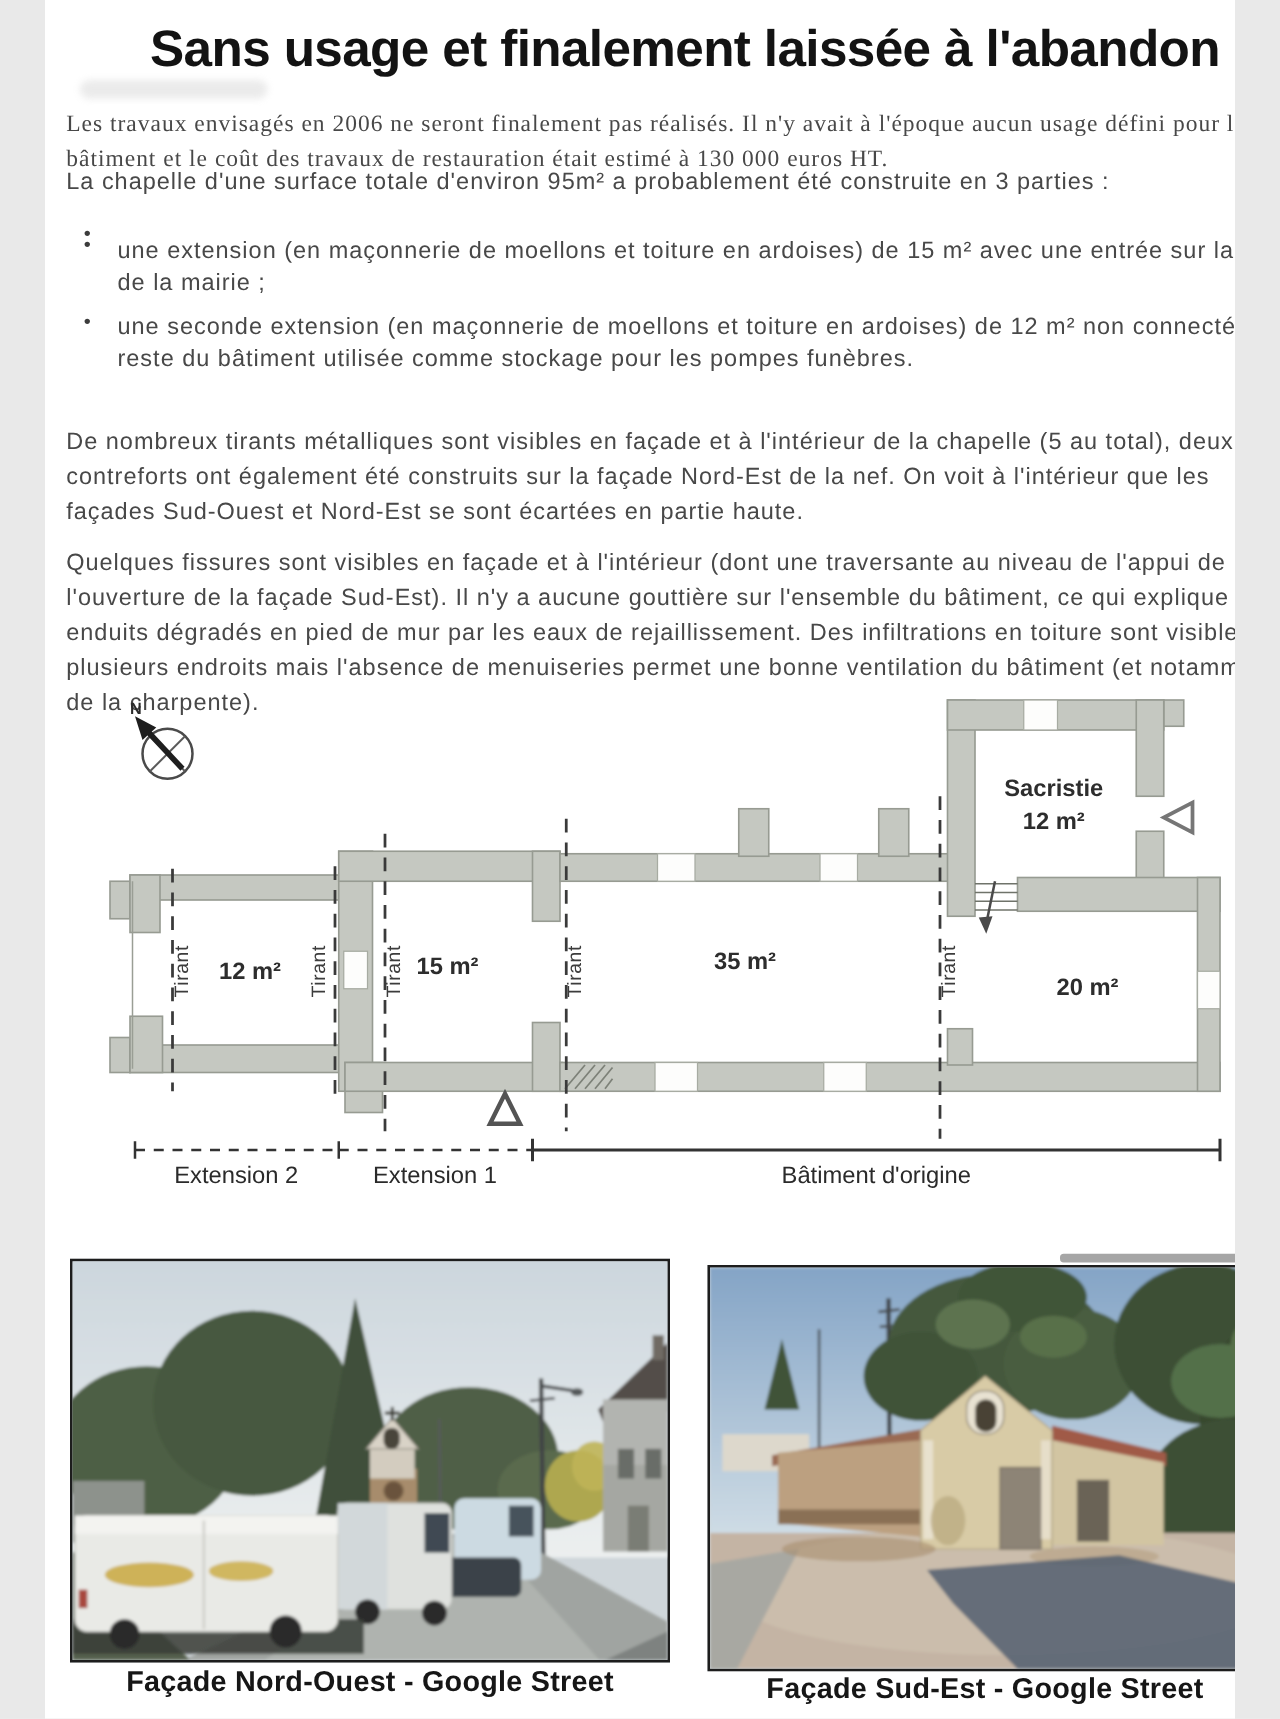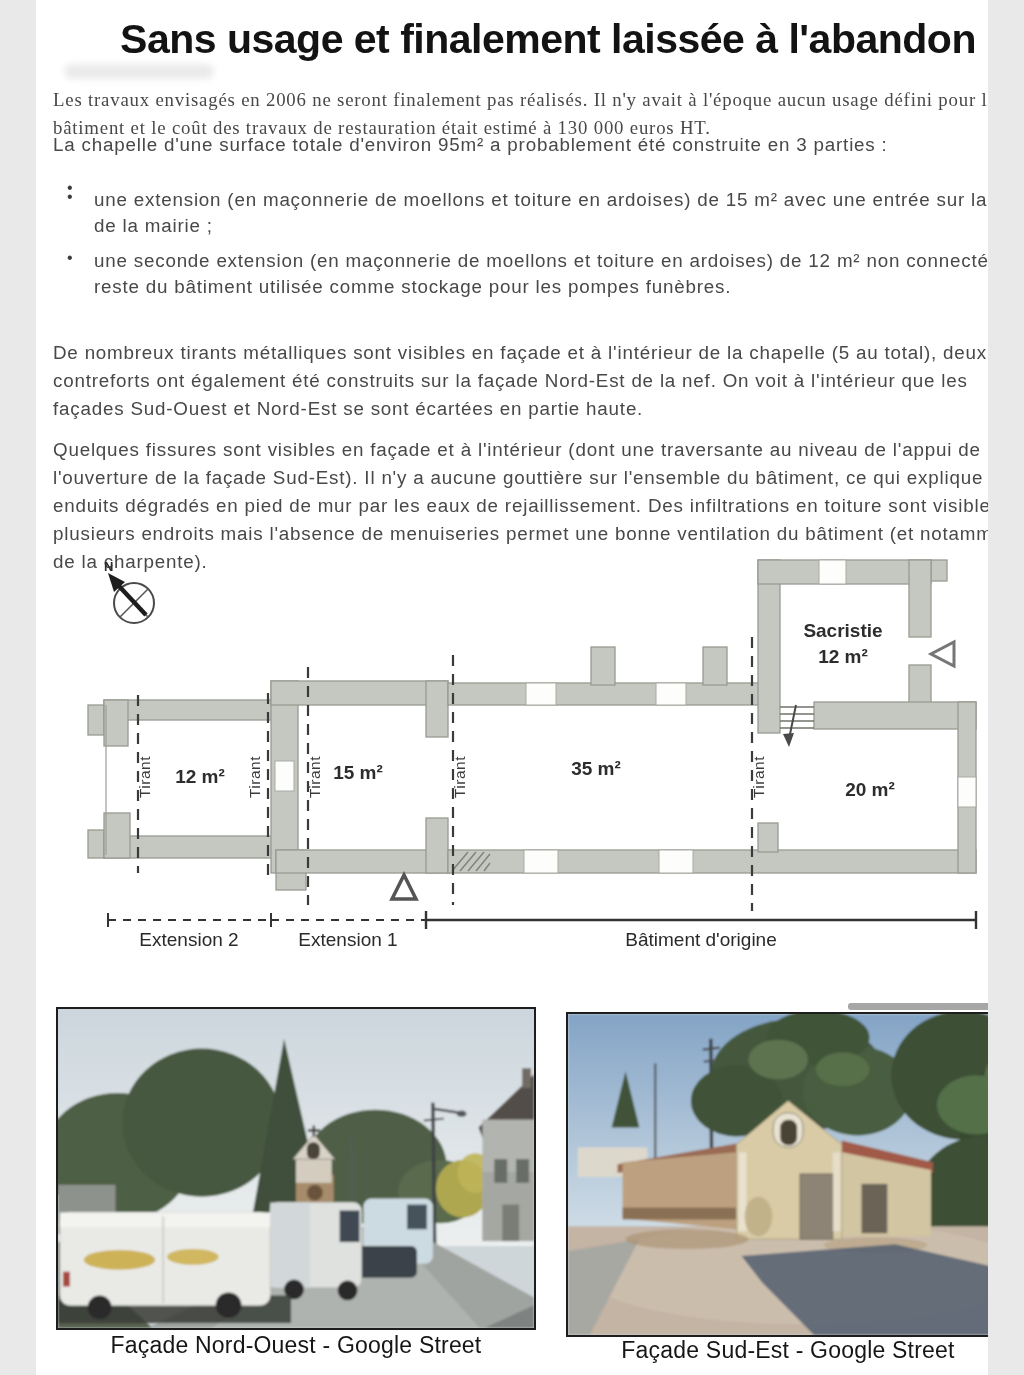--- a/index.html
+++ b/index.html
@@ -14,21 +14,21 @@
   .bullets{top:178px;left:17px;width:992px;}
   .bullet-item{position:relative;padding-left:41px;margin-bottom:9px;font-size:18.8px;
                line-height:1.38;letter-spacing:.8px;color:#484848;}
   .dot{position:absolute;left:14px;top:-1px;font-size:16px;color:#3c3c3c;}
   .plan-wrap{top:555px;left:0;width:1024px;height:400px;}
   .plan-caption{top:946px;left:0;width:975px;text-align:center;font-size:21.5px;
                 font-weight:700;color:#111;letter-spacing:.2px;}
   .photo{border:2px solid #1d1d1d;background:#cfd6da;box-sizing:border-box;}
   .photo-left{top:1007px;left:20px;width:480px;height:323px;}
   .photo-right{top:1012px;left:530px;width:480px;height:325px;}
-  .photo-caption{font-size:23px;font-weight:400;color:#161616;text-align:center;letter-spacing:.2px;}
+  .photo-caption{font-size:23px;font-weight:700;color:#161616;text-align:center;letter-spacing:.2px;}
   .cap-left{top:1332px;left:20px;width:480px;}
   .cap-right{top:1337px;left:512px;width:480px;}
   .scan-glitch{top:1003px;left:812px;width:150px;height:7px;background:#3a3a3a;opacity:.45;border-radius:3px;}
   svg text{font-family:"Liberation Sans",sans-serif;}
   .wall{fill:#c5c8c1;stroke:#979b92;stroke-width:1.3;}
   .gap{fill:#fdfdfc;stroke:#a7aba2;stroke-width:1;}
   .tirant-line{stroke:#3a3a3a;stroke-width:2.2;stroke-dasharray:11 8;fill:none;}
   .tirant-text{font-size:15.5px;fill:#3c3c3c;letter-spacing:.5px;}
   .room-label{font-size:19px;font-weight:600;fill:#2d2d2d;text-anchor:middle;}
   .dim-label{font-size:19px;font-weight:500;fill:#2a2a2a;text-anchor:middle;}

